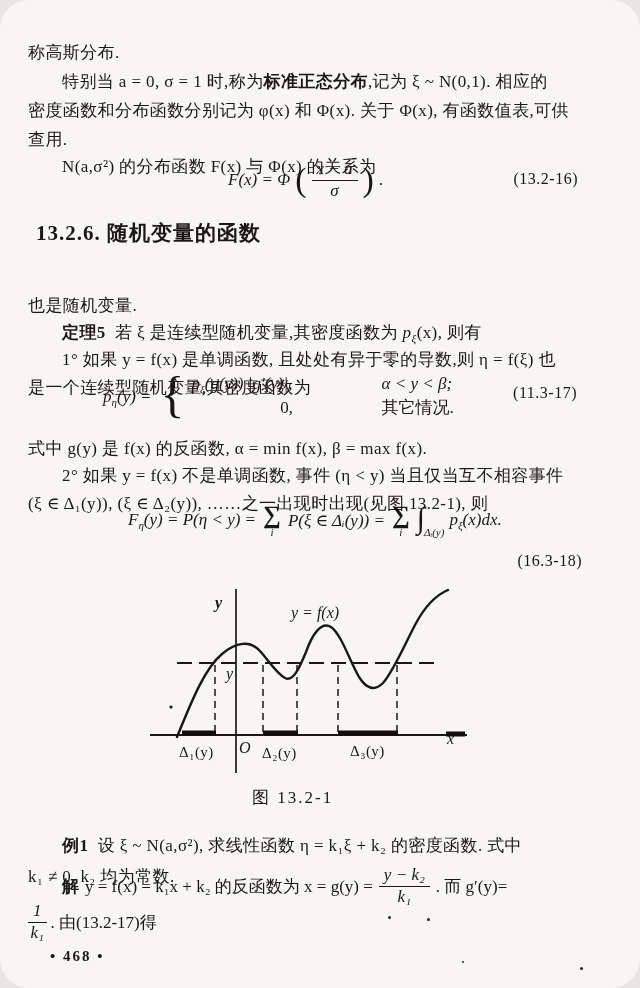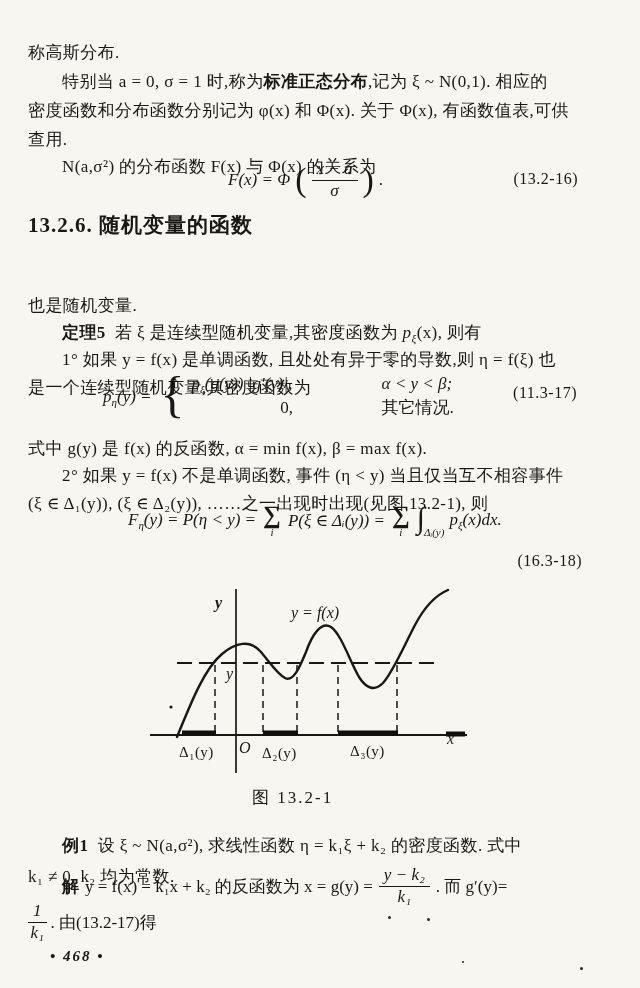--- a/index.html
+++ b/index.html
@@ -1,24 +1,25 @@
 <!DOCTYPE html>
 <html><head>
 <meta charset="utf-8">
 <style>
   html,body{margin:0;padding:0;background:#e8e6e0;}
   .page{
     position:relative;width:640px;height:988px;margin:0 auto;
     background:#f7f6f1;color:#1a1816;overflow:hidden;
     font-family:"Liberation Serif","DejaVu Serif",serif;
+    border-radius:29px;
   }
   .line{position:absolute;font-size:17px;line-height:1.25;white-space:nowrap;letter-spacing:0.4px;}
   .bold{font-weight:700;}
   .it{font-style:italic;}
-  h2.heading{position:absolute;margin:0;font-size:21px;font-weight:700;letter-spacing:1px;}
+  h2.heading{position:absolute;margin:8px;font-size:21px;font-weight:700;letter-spacing:1px;}
   .sb{font-size:11px;vertical-align:-4px;font-style:italic;line-height:0;}
   .eqflex{position:absolute;display:flex;align-items:center;gap:5px;font-size:17px;white-space:nowrap;}
   .eqnum{position:absolute;font-size:16px;letter-spacing:0.5px;}
   .frac{display:inline-flex;flex-direction:column;align-items:center;vertical-align:middle;line-height:1.1;font-style:italic;}
   .frac .fnum{display:block;padding:0 5px 1px;border-bottom:1.4px solid #1a1816;}
   .frac .fden{display:block;padding-top:1px;}
   .bp{font-size:34px;font-weight:400;line-height:0;font-style:normal;}
   .brace{font-size:50px;font-weight:300;line-height:0;margin:0 2px 6px 4px;font-style:normal;}
   .cases{display:grid;grid-template-columns:190px auto;row-gap:2px;align-items:center;}
   .cases .czero{text-align:center;}
@@ -33,21 +34,21 @@
   .fig .xaxis{stroke:#1a1816;stroke-width:2;fill:none;}
   .fig .curve{stroke:#1a1816;stroke-width:2.4;fill:none;stroke-linecap:round;}
   .fig .dashH{stroke:#1a1816;stroke-width:2;stroke-dasharray:15 7;fill:none;}
   .fig .dashV{stroke:#1a1816;stroke-width:1.5;stroke-dasharray:7 5;fill:none;}
   .fig .bar{stroke:#100f0d;stroke-width:5;fill:none;}
   .fig text{fill:#1a1816;font-family:"Liberation Serif","DejaVu Serif",serif;}
   .fig .lt{font-style:italic;font-size:16px;}
   .fig .ltb{font-style:italic;font-weight:700;font-size:16px;}
   .fig .dl{font-size:15px;letter-spacing:0.5px;}
   .caption{position:absolute;font-size:17px;letter-spacing:2px;}
-  .pagenum{position:absolute;font-size:15px;font-weight:700;letter-spacing:2px;font-style:italic;}
+  .pagenum{position:absolute;font-size:15px;font-weight:700;letter-spacing:2px;}
   .speck{position:absolute;background:#2a2824;border-radius:50%;}
 </style>
 </head>
 <body>
 
 <div class="page">
 
   <p class="line" style="top:25px;left:28px"><span>称高斯分布.</span></p>
   <p class="line" style="top:54px;left:62px"><span>特别当 a = 0, σ = 1 时,称为</span><span class="bold">标准正态分布</span><span>,记为 ξ ~ N(0,1). 相应的</span></p>
   <p class="line" style="top:83px;left:28px"><span>密度函数和分布函数分别记为 φ(x) 和 Φ(x). 关于 Φ(x), 有函数值表,可供</span></p>

